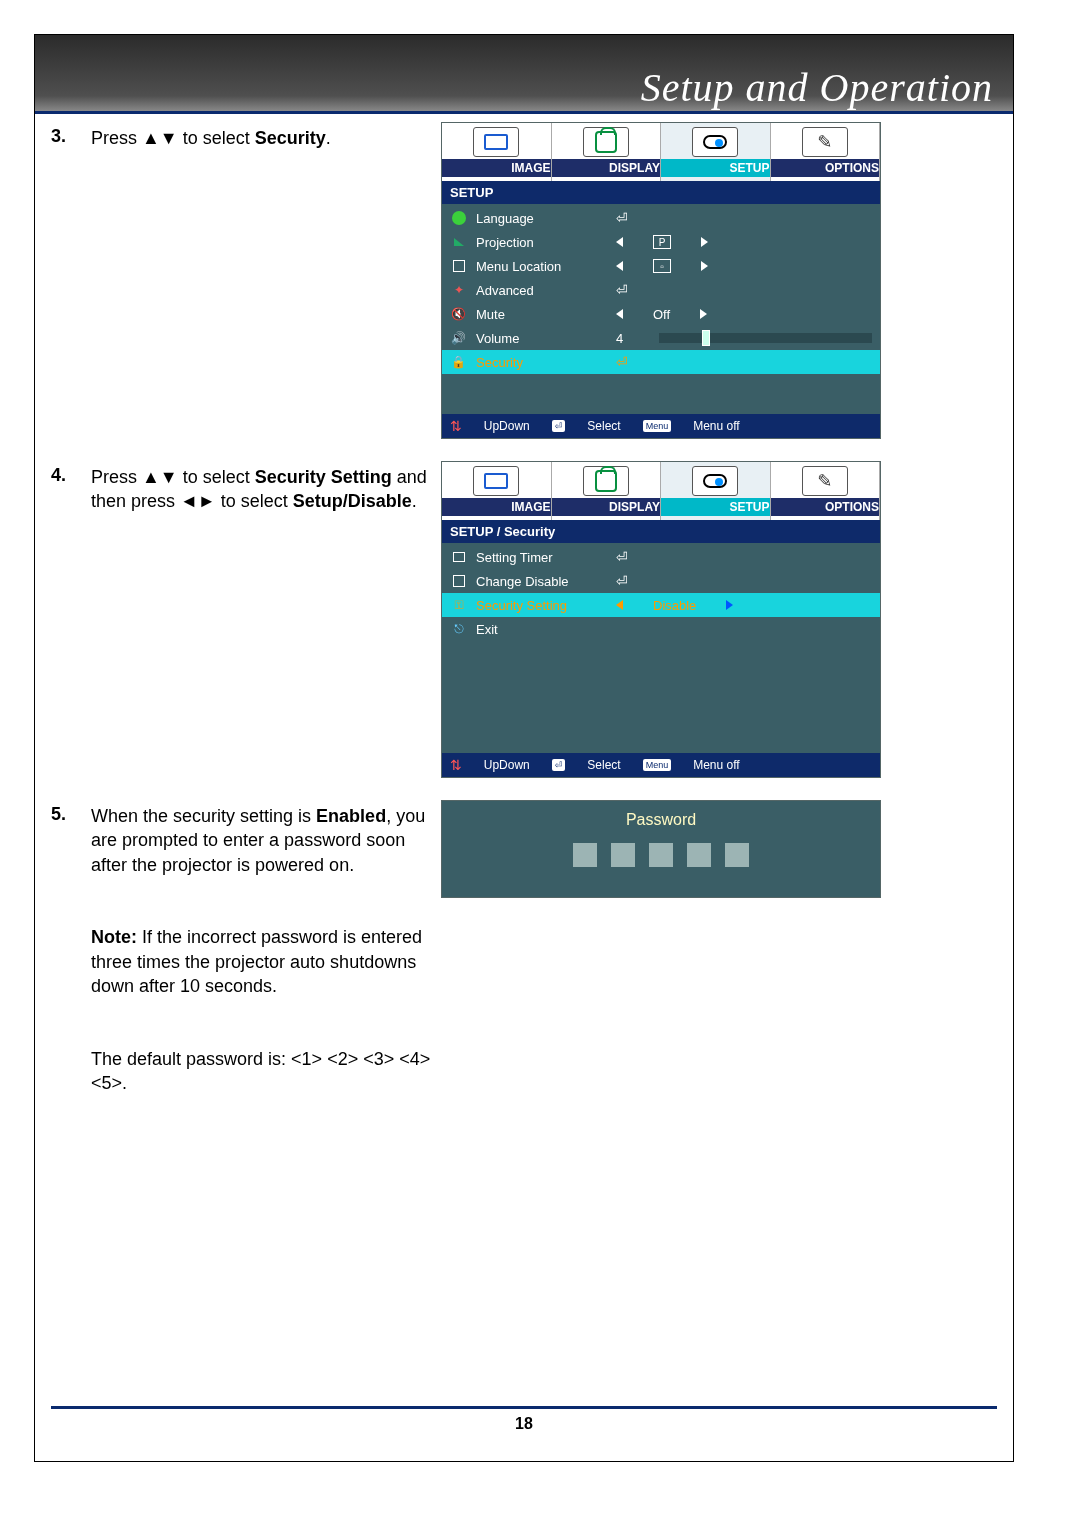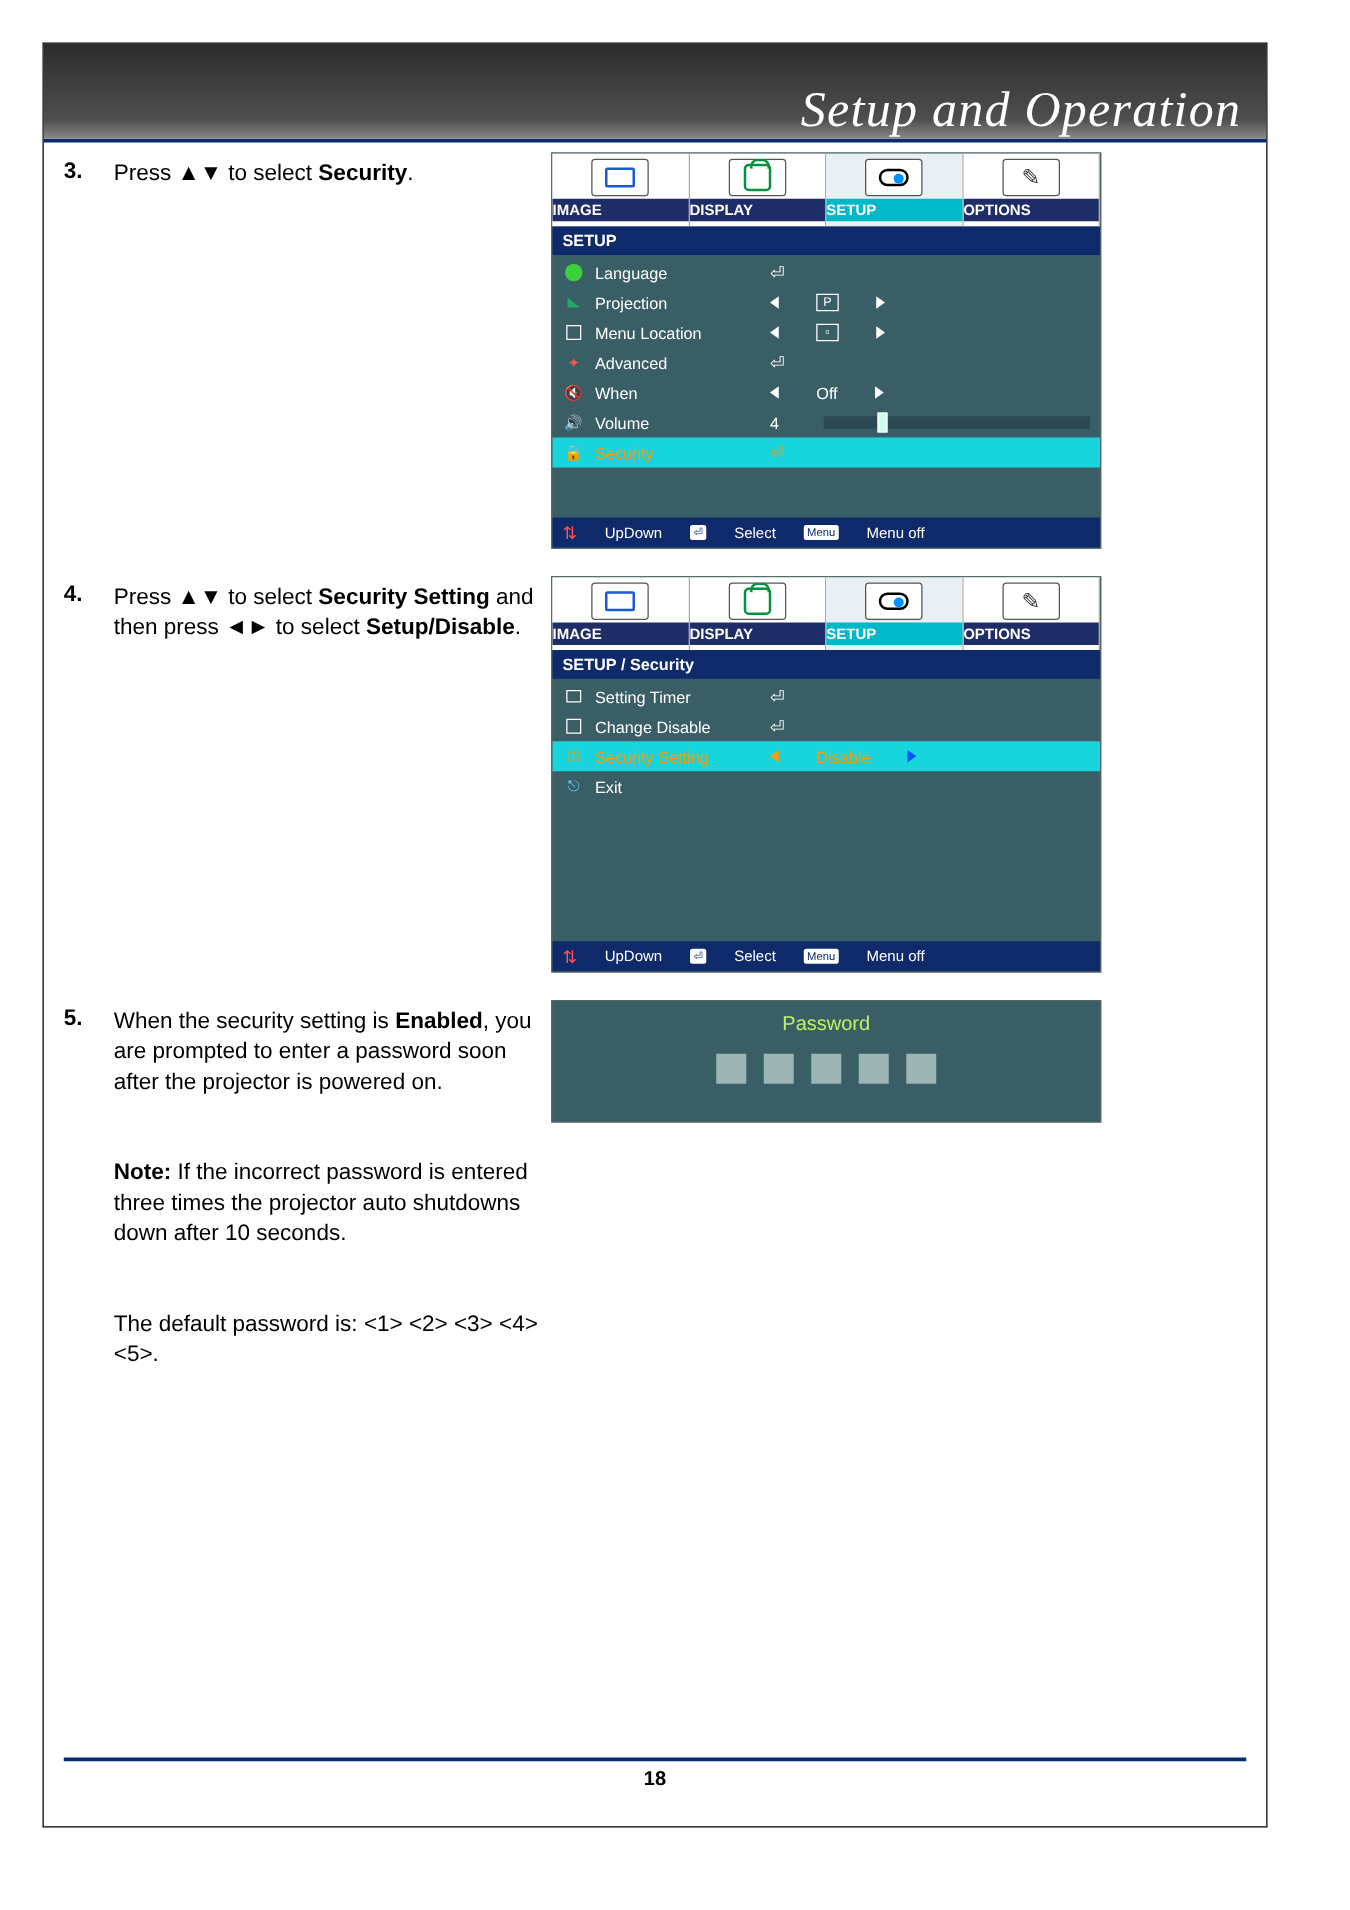--- a/index.html
+++ b/index.html
@@ -11,21 +11,21 @@
   .content { display: flex; flex-direction: column; padding: 0 16px 0 16px; }
   .row { display: flex; align-items: flex-start; margin-bottom: 22px; }
   .num { width: 40px; font-weight: bold; font-size: 18px; padding-top: 4px; }
   .instr { width: 350px; font-size: 18px; line-height: 1.35; padding-top: 4px; padding-right: 10px; }
   .instr .b { font-weight: bold; }
   .osd { width: 440px; border: 1px solid #566; background: #3a5e66; color: #fff; font-size: 14px; }
   .osd-tabs { display: flex; background: #fff; }
   .osd-tab { flex: 1; display: flex; flex-direction: column; align-items: center; padding: 4px 0; border-right: 1px solid #aaa; background: #fff; }
   .osd-tab.active { background: #e8f0f4; }
   .tab-icon { width: 46px; height: 30px; border: 1px solid #555; background: #fff; display: flex; align-items: center; justify-content: center; border-radius: 3px; }
-  .tab-lbl { font-size: 12px; color: #132a5e; font-weight: bold; margin-top: 2px; background: #1e2d68; color: #fff; width: 100%; text-align: left; padding: 2px 0; }
+  .tab-lbl { font-size: 12px; color: #132a5e; font-weight: bold; margin-top: 2px; background: #1e2d68; color: #fff; width: 100%; text-align: right; padding: 2px 0; }
   .osd-tab.active .tab-lbl { background: #00b8c8; }
   .osd-head { background: #0e2a6a; color: #fff; font-weight: bold; font-size: 13px; padding: 4px 8px; }
   .osd-body { padding: 2px 0; min-height: 210px; }
   .osd-item { display: flex; align-items: center; height: 24px; padding: 0 8px; font-size: 13px; }
   .osd-item .ico { width: 18px; height: 16px; margin-right: 8px; display: inline-flex; align-items: center; justify-content: center; font-size: 12px; }
   .osd-item .lbl { flex: 0 0 140px; }
   .osd-item .ctrl { flex: 1; display: flex; align-items: center; justify-content: flex-start; gap: 30px; }
   .osd-item.sel { background: #18d4dd; color: #0a4; }
   .osd-item.sel .lbl, .osd-item.sel .ctrl, .osd-item.sel .ico { color: #ff9a00; }
   .tri-l, .tri-r { width: 0; height: 0; border-top: 5px solid transparent; border-bottom: 5px solid transparent; display: inline-block; }
@@ -35,21 +35,21 @@
   .osd-item.sel .tri-r { border-left-color: #0055ff; }
   .enter-sym { font-size: 14px; }
   .valbox { border: 1px solid #fff; width: 18px; height: 14px; font-size: 10px; display: inline-flex; align-items: center; justify-content: center; }
   .slider { flex:1; height:10px; background:#2b4950; display:flex; align-items:center; position:relative; margin-left:6px; }
   .slider::before{ content:""; position:absolute; left:20%; width:6px; height:14px; background:#cfe; border:1px solid #fff; }
   .osd-foot { background: #0e2a6a; display: flex; align-items: center; padding: 4px 8px; font-size: 12px; gap: 6px; }
   .osd-foot .key { background:#fff; color:#0a2a6e; font-size:9px; padding:1px 3px; border-radius:2px; }
   .osd-foot span { margin-right: 16px; }
   .arrow-ud { color:#f55; font-size:14px; }
   .password-box { width: 440px; background: #3a5e66; border: 1px solid #566; padding-bottom: 12px; }
-  .pw-title { text-align: center; color: #bef264; padding: 10px 0 14px 0; font-size: 16px; }
+  .pw-title { text-align: center; color: #fef9c3; padding: 10px 0 14px 0; font-size: 16px; }
   .pw-slots { display:flex; justify-content:center; gap:14px; margin-bottom:18px; }
   .pw-slot { width:24px; height:24px; background:#9cb4b4; }
   .pw-cancel { text-align:center; color:#fff; font-size:14px; }
   .pw-cancel .key { background:#fff; color:#333; font-size:10px; padding:1px 4px; margin-right:6px; }
   .footer { position:absolute; bottom:28px; left:0; right:0; }
   .footer-rule { border-top:3px solid #0a2a6e; margin:0 16px 6px 16px; }
   .page-num { text-align:center; font-weight:bold; font-size:16px; }
 
   
   .ic-image { width:24px; height:16px; border:2px solid #1a5bd0; border-radius:2px; }
@@ -148,21 +148,21 @@
             </div>
           <div class="osd-item">
               <span class="ico adv-ico">✦</span>
               <span class="lbl">Advanced</span>
               <span class="ctrl">
                 <span class="enter-sym">⏎</span>
               </span>
             </div>
           <div class="osd-item">
               <span class="ico mute-ico">🔇</span>
-              <span class="lbl">When</span>
+              <span class="lbl">Mute</span>
               <span class="ctrl">
                 <span class="tri-l"></span>
                 <span>Off</span>
                 <span class="tri-r"></span>
               </span>
             </div>
           <div class="osd-item">
               <span class="ico vol-ico">🔊</span>
               <span class="lbl">Volume</span>
               <span class="ctrl">

